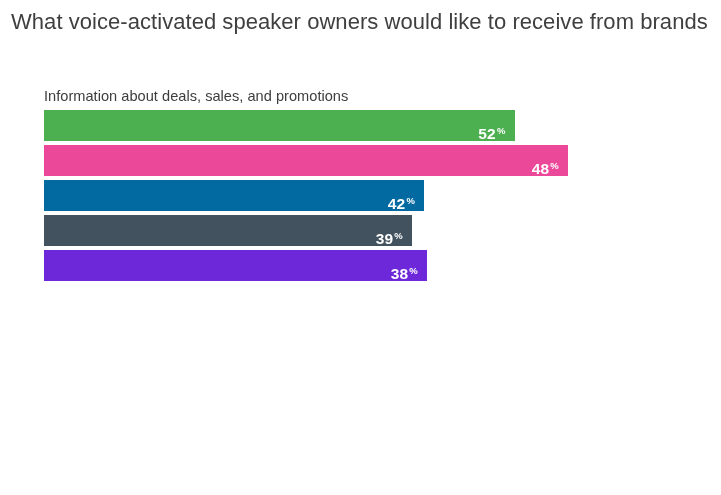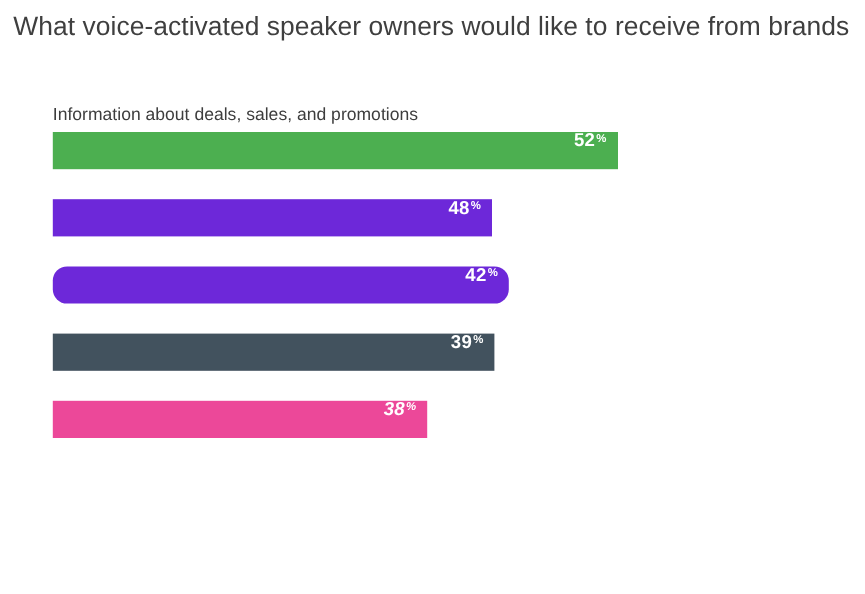--- a/index.html
+++ b/index.html
@@ -31,41 +31,41 @@
     white-space: nowrap;
   }
   .bars-area {
     position: absolute;
     left: 44px;
     top: 86px;
     width: 660px;
   }
   .bar-group {
     position: relative;
-    margin-bottom: 25px;
+    margin-bottom: 4px;
   }
   .bar-label {
     font-size: 14.6px;
     line-height: 20px;
     color: #3d3d3d;
     white-space: nowrap;
     margin-bottom: 4px;
     letter-spacing: 0.02px;
   }
   .bar-track {
     position: relative;
     height: 31px;
   }
   .bar-fill {
     position: absolute;
     left: 0;
     top: 0;
     height: 31px;
     display: flex;
-    align-items: flex-start;
+    align-items: flex-end;
     justify-content: flex-end;
     box-sizing: border-box;
     padding-right: 9px;
   }
   .bar-value {
     color: #ffffff;
     font-size: 15.5px;
     font-weight: bold;
     letter-spacing: 0.2px;
     line-height: 1;
@@ -97,32 +97,32 @@
           <span class="bar-value">
             <span>52</span>
               <span class="pct">%</span>
           </span>
         </div>
       </div>
     </div>
 
     <div class="bar-group">
       <div class="bar-track">
-        <div class="bar-fill" style="width: 366px; background: #6d28d9;">
+        <div class="bar-fill" style="width: 524px; background: #ec4899;">
           <span class="bar-value">
             <span>48</span>
               <span class="pct">%</span>
           </span>
         </div>
       </div>
     </div>
 
     <div class="bar-group">
       <div class="bar-track">
-        <div class="bar-fill" style="width: 380.1px; background: #6d28d9; border-radius: 12px;">
+        <div class="bar-fill" style="width: 380.1px; background: #0369a1;">
           <span class="bar-value">
             <span>42</span>
               <span class="pct">%</span>
           </span>
         </div>
       </div>
     </div>
 
     <div class="bar-group">
       <div class="bar-track">
@@ -130,21 +130,21 @@
           <span class="bar-value">
             <span>39</span>
               <span class="pct">%</span>
           </span>
         </div>
       </div>
     </div>
 
     <div class="bar-group">
       <div class="bar-track">
-        <div class="bar-fill" style="width: 312px; background: #ec4899; font-style: italic;">
+        <div class="bar-fill" style="width: 383px; background: #6d28d9;">
           <span class="bar-value">
             <span>38</span>
               <span class="pct">%</span>
           </span>
         </div>
       </div>
     </div>
 
   </div>
 </div>

